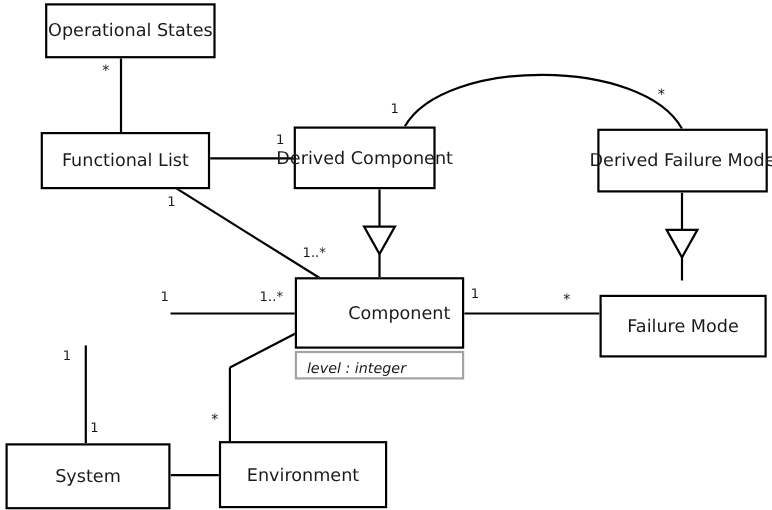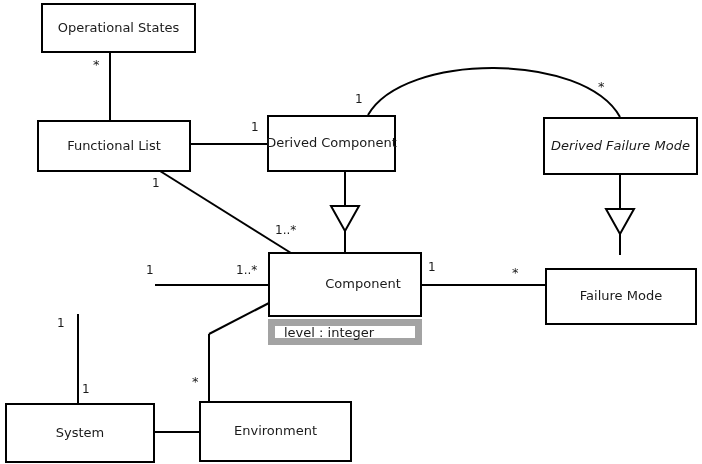--- a/index.html
+++ b/index.html
@@ -28,33 +28,34 @@
   .uml-class {
     position: absolute;
     box-sizing: border-box;
     border: 2px solid #000000;
     background: #ffffff;
     display: flex;
     align-items: center;
     justify-content: center;
   }
   .uml-class .class-name {
-    font-size: 13px;
+    font-size: 16px;
     color: #1a1a1a;
     text-align: center;
     line-height: 1.1;
     white-space: nowrap;
   }
   .uml-attr-compartment {
     position: absolute;
     box-sizing: border-box;
-    border: 7px solid #a3a3a3;
+    border: 2px solid #a3a3a3;
     background: #ffffff;
     display: flex;
-    align-items: center;
+    align-items: flex-end;
+    font-style: italic;
   }
   .uml-attr-compartment .attr-text {
     font-size: 13px;
     color: #1a1a1a;
     padding-left: 9px;
     white-space: nowrap;
   }
   .mult-label {
     position: absolute;
     font-size: 12px;
@@ -106,21 +107,21 @@
   </div>
 
   <div class="uml-class" style="left:37px; top:120px; width:154px; height:52px;">
     <span class="class-name">Functional List</span>
   </div>
 
   <div class="uml-class" style="left:267px; top:115px; width:129px; height:57px;">
     <span class="class-name">Derived Component</span>
   </div>
 
-  <div class="uml-class" style="left:543px; top:117px; width:155px; height:58px;font-style:italic;">
+  <div class="uml-class" style="left:543px; top:117px; width:155px; height:58px;">
     <span class="class-name">Derived Failure Mode</span>
   </div>
 
 
   <div class="uml-class" style="left:268px; top:252px; width:154px; height:65px;padding-left:36px;">
     <span class="class-name">Component</span>
   </div>
 
   <div class="uml-attr-compartment" style="left:268px; top:319px; width:154px; height:26px;">
     <span class="attr-text">level : integer</span>

